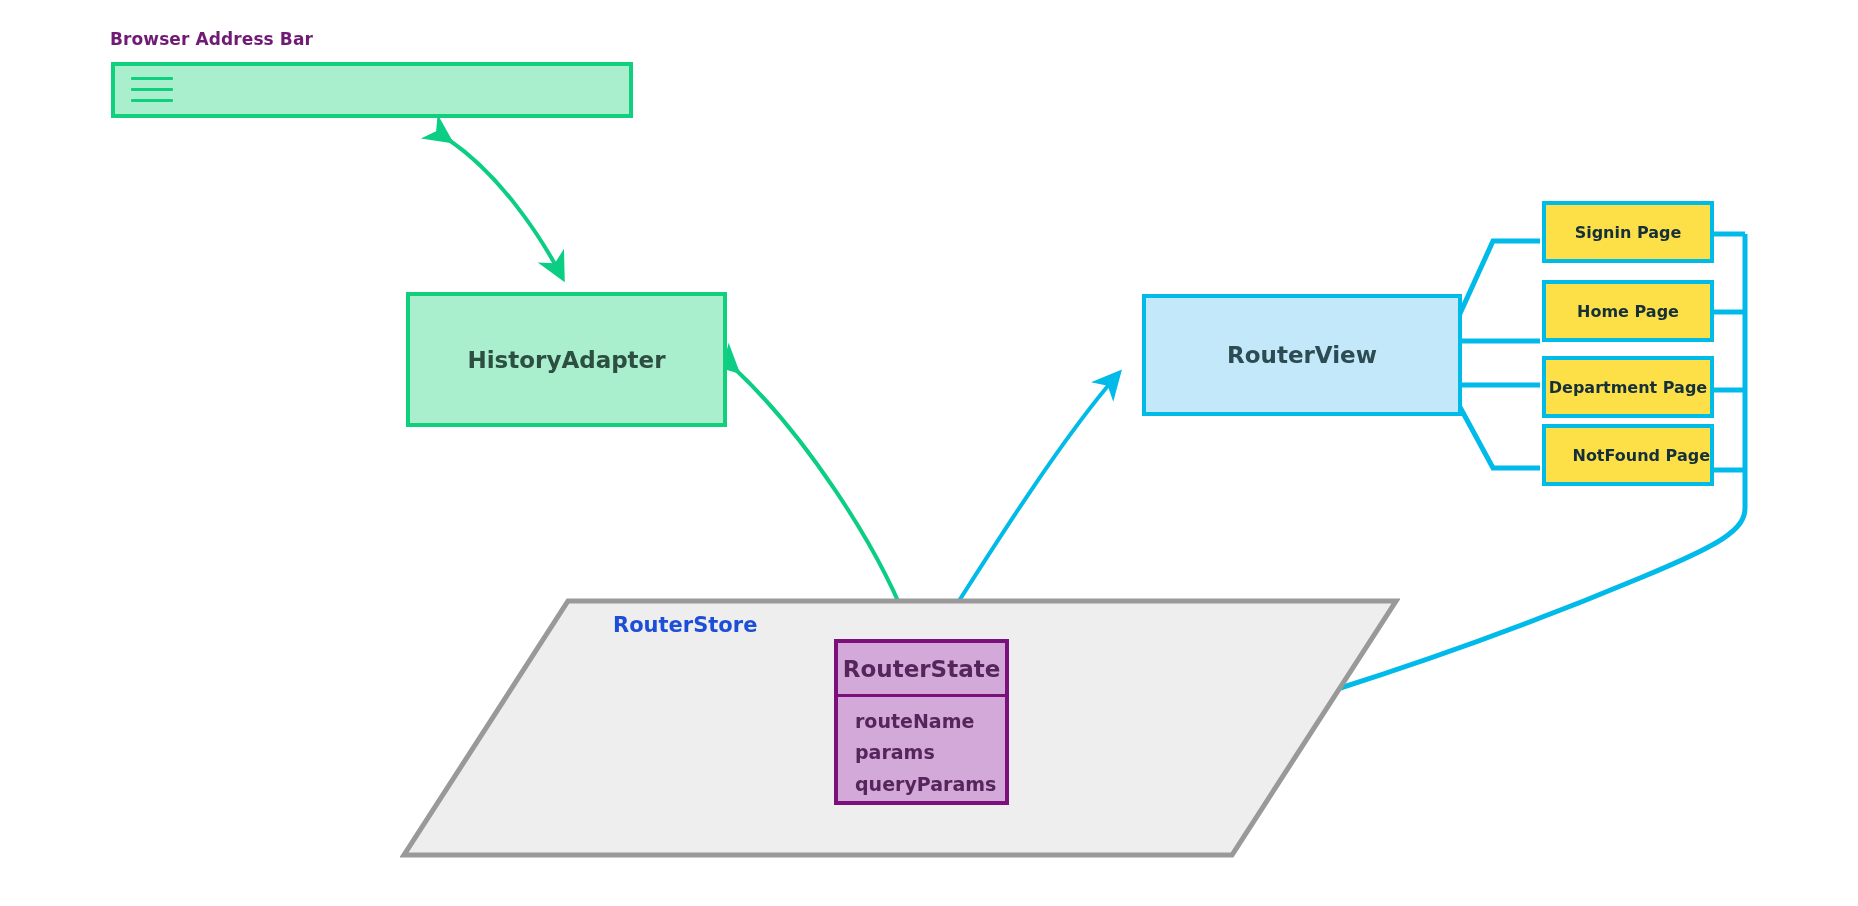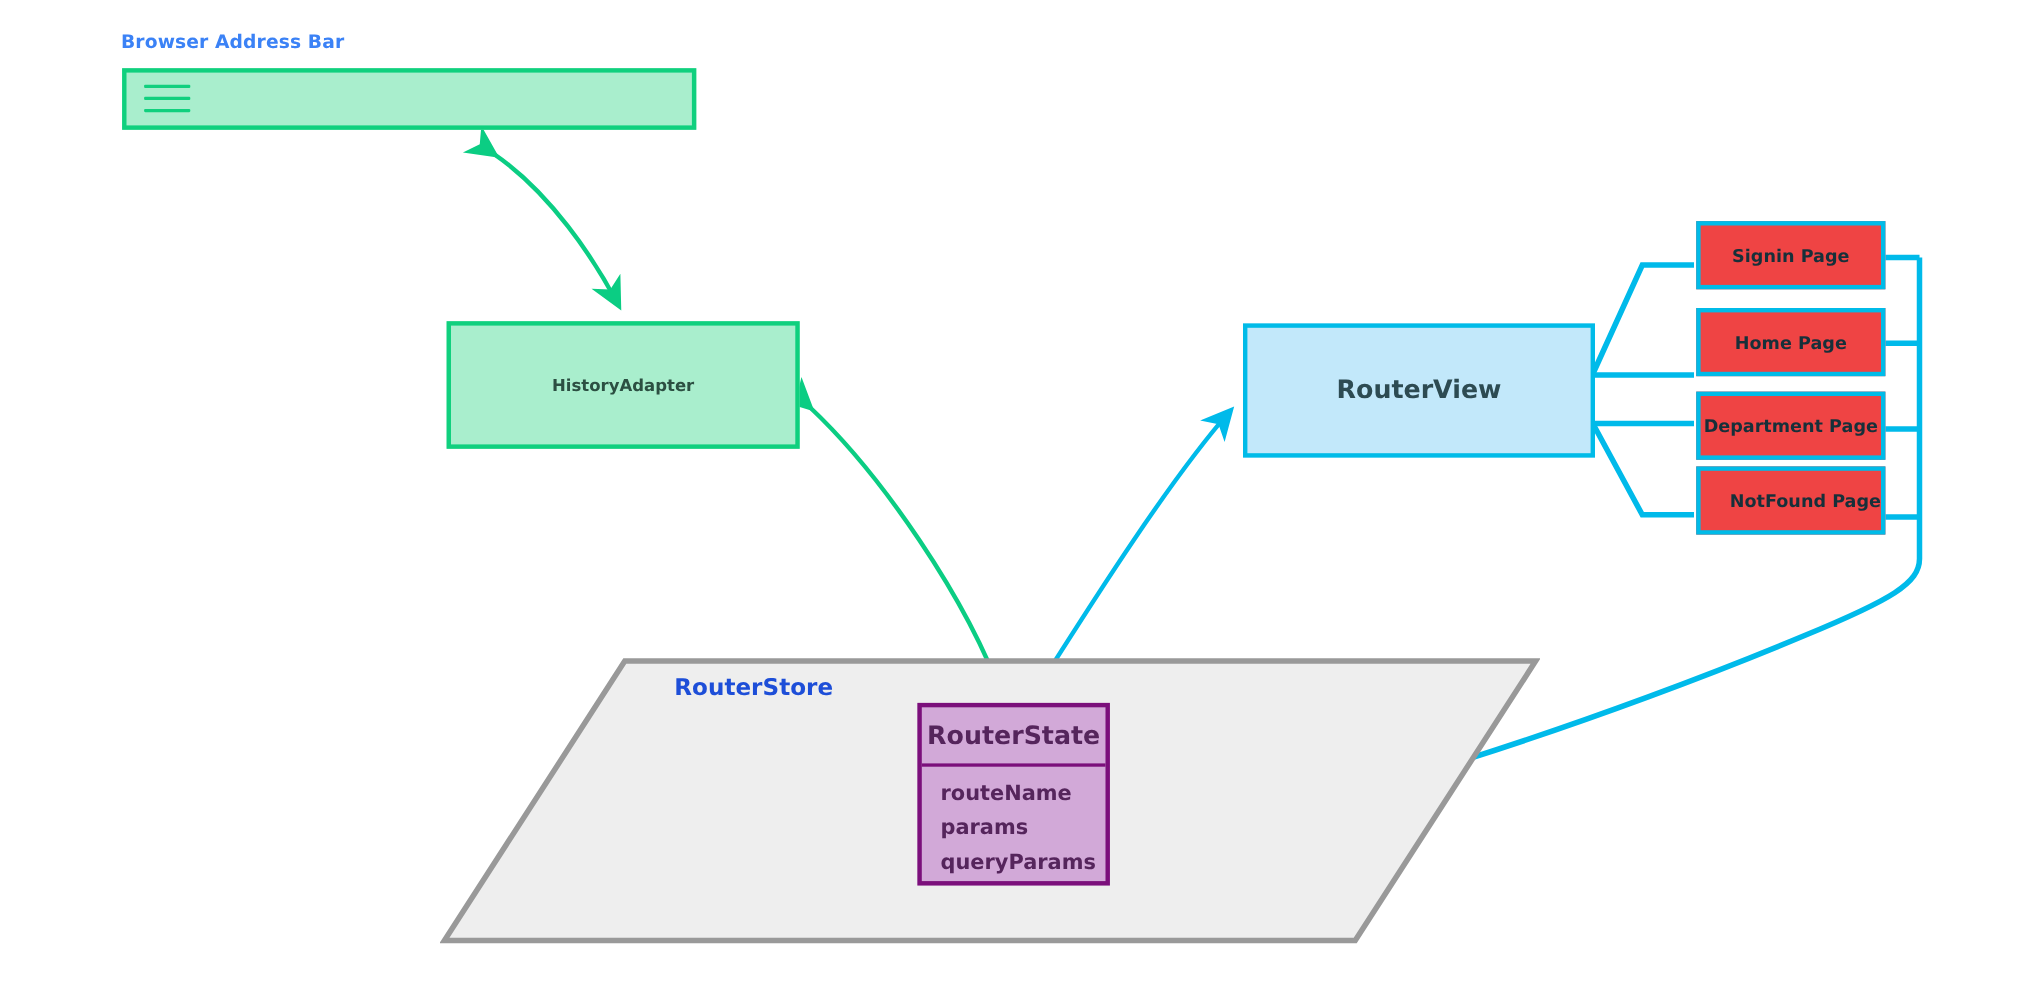--- a/index.html
+++ b/index.html
@@ -27,21 +27,21 @@
     pointer-events: none;
   }
 
   
   .addr-label {
     position: absolute;
     left: 110px;
     top: 29px;
     font-size: 17px;
     font-weight: bold;
-    color: #3b82f6;
+    color: #701a75;
     letter-spacing: 0.1px;
     white-space: nowrap;
   }
   .addr-bar {
     position: absolute;
     left: 111px;
     top: 62px;
     width: 522px;
     height: 56px;
     background: #a9eecd;
@@ -74,42 +74,43 @@
   }
   .node-green {
     background: #a9eecd;
     border: 4px solid #10d07e;
     color: #2c4f42;
   }
   .node-cyan {
     background: #c2e8fa;
     border: 4px solid #00bbe8;
     color: #2d4b52;
+    margin-left: 12px;
   }
 
   #history-adapter {
     left: 406px;
     top: 292px;
     width: 321px;
-    height: 116px;
-    font-size: 15px;
+    height: 135px;
+    font-size: 23px;
   }
   #router-view {
     left: 1130px;
     top: 294px;
     width: 320px;
     height: 122px;
     font-size: 23px;
   }
 
   
   .page-box {
     position: absolute;
     box-sizing: border-box;
-    background: #ef4444;
+    background: #fde047;
     border: 4px solid #00bbe8;
     color: #16303a;
     display: flex;
     align-items: center;
     justify-content: center;
     font-size: 16px;
     font-weight: bold;
     white-space: nowrap;
     left: 1542px;
     width: 172px;

